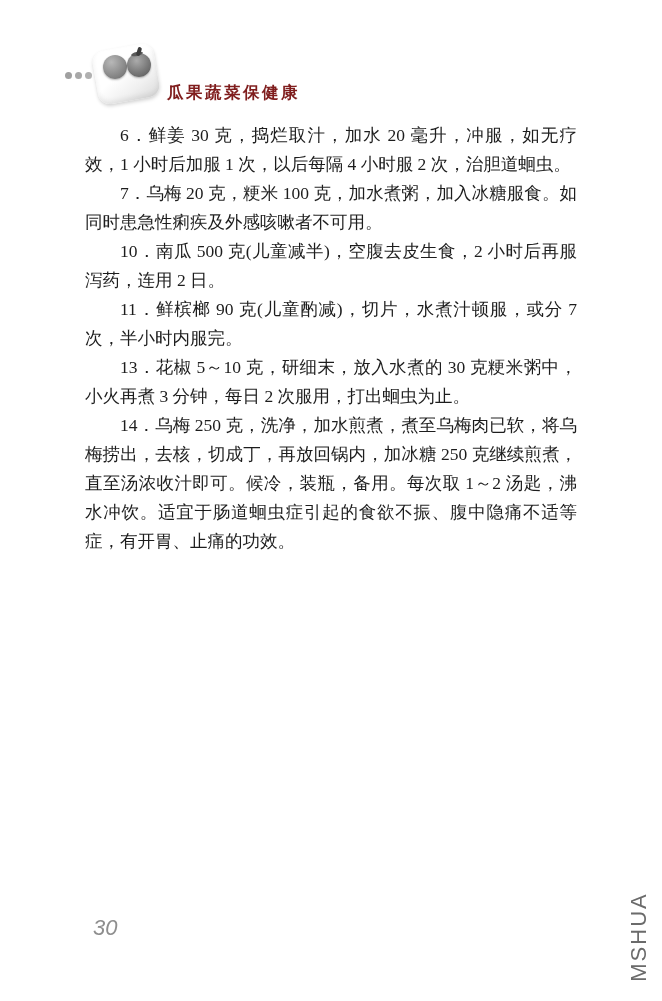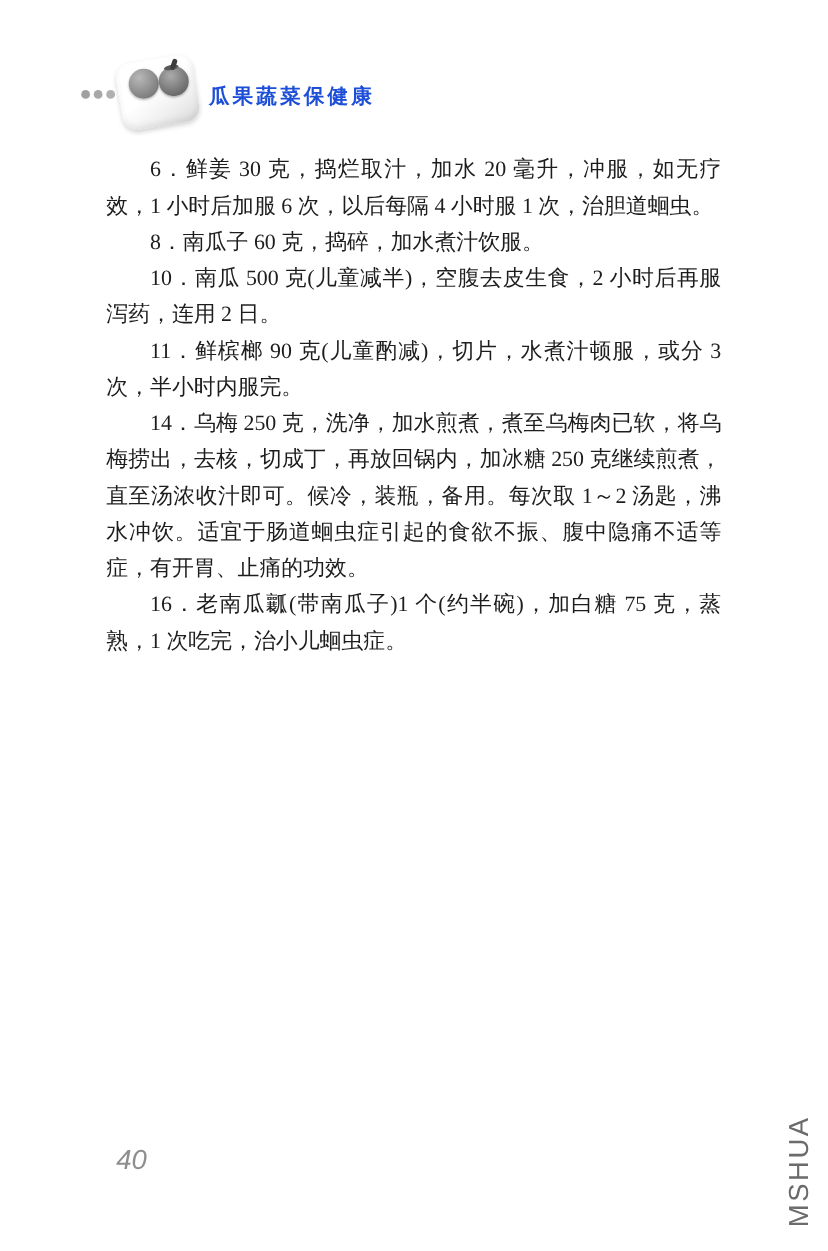--- a/index.html
+++ b/index.html
@@ -77,26 +77,26 @@
     width: 12px;
     height: 4px;
     background: #5a5a5a;
     border-radius: 50%;
     transform: rotate(-12deg);
   }
 
   .chapter-title {
     position: absolute;
     left: 167px;
-    top: 66px;
+    top: 82px;
     font-family: Liberation Sans, sans-serif;
     font-size: 16.5px;
     font-weight: bold;
     letter-spacing: 2.5px;
-    color: #1d4ed8;
+    color: #7f1d1d;
     white-space: nowrap;
   }
 
   
   .content {
     position: absolute;
     left: 85px;
     top: 121px;
     width: 492px;
     font-size: 17.5px;
@@ -145,24 +145,24 @@
     <span class="dot"></span>
   </div>
   <div class="plate"></div>
   <div class="fruit-left"></div>
   <div class="fruit-right"></div>
   <div class="tomato-leaf"></div>
   <div class="tomato-stem"></div>
   <div class="chapter-title">瓜果蔬菜保健康</div>
 
   <div class="content">
-    <p>6．鲜姜 30 克，捣烂取汁，加水 20 毫升，冲服，如无疗效，1 小时后加服 6 次，以后每隔 4 小时服 1 次，治胆道蛔虫。</p>
-    <p>8．南瓜子 60 克，捣碎，加水煮汁饮服。</p>
+    <p>6．鲜姜 30 克，捣烂取汁，加水 20 毫升，冲服，如无疗效，1 小时后加服 1 次，以后每隔 4 小时服 2 次，治胆道蛔虫。</p>
+    <p>7．乌梅 20 克，粳米 100 克，加水煮粥，加入冰糖服食。如同时患急性痢疾及外感咳嗽者不可用。</p>
     <p>10．南瓜 500 克(儿童减半)，空腹去皮生食，2 小时后再服泻药，连用 2 日。</p>
-    <p>11．鲜槟榔 90 克(儿童酌减)，切片，水煮汁顿服，或分 3 次，半小时内服完。</p>
+    <p>11．鲜槟榔 90 克(儿童酌减)，切片，水煮汁顿服，或分 7 次，半小时内服完。</p>
+    <p>13．花椒 5～10 克，研细末，放入水煮的 30 克粳米粥中，小火再煮 3 分钟，每日 2 次服用，打出蛔虫为止。</p>
     <p>14．乌梅 250 克，洗净，加水煎煮，煮至乌梅肉已软，将乌梅捞出，去核，切成丁，再放回锅内，加冰糖 250 克继续煎煮，直至汤浓收汁即可。候冷，装瓶，备用。每次取 1～2 汤匙，沸水冲饮。适宜于肠道蛔虫症引起的食欲不振、腹中隐痛不适等症，有开胃、止痛的功效。</p>
-    <p>16．老南瓜瓤(带南瓜子)1 个(约半碗)，加白糖 75 克，蒸熟，1 次吃完，治小儿蛔虫症。</p>
   </div>
 
-  <div class="page-number">40</div>
+  <div class="page-number">30</div>
   <div class="watermark">MSHUA</div>
 
 </div>
 
 </body></html>

